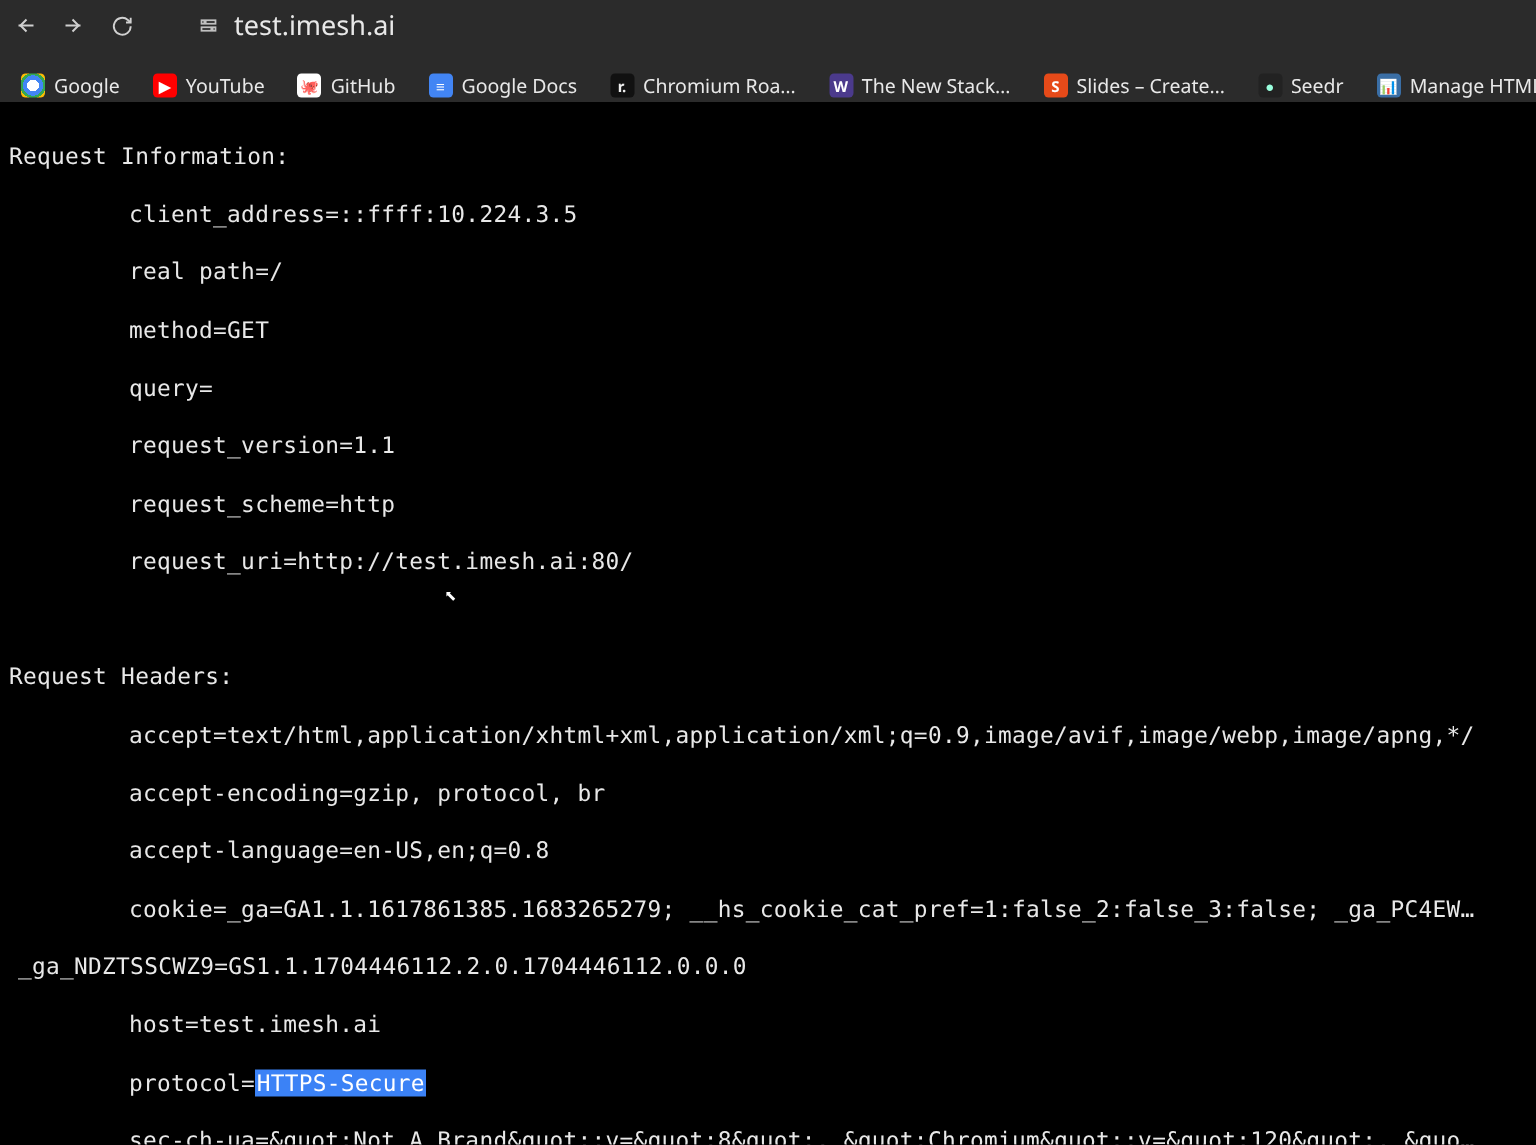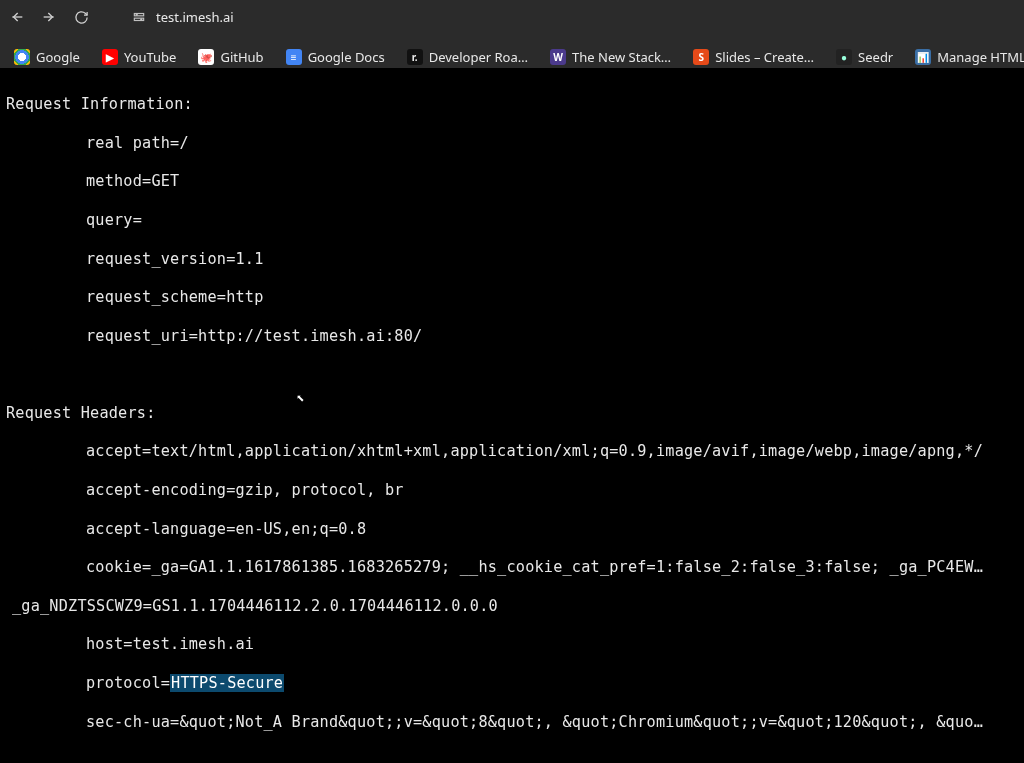--- a/index.html
+++ b/index.html
@@ -36,39 +36,40 @@
     cursor: pointer;
     border-radius: 4px;
   }
   .url-bar {
     flex: 1;
     display: flex;
     align-items: center;
     gap: 6px;
     color: #e8e8e8;
     font-family: system-ui, Arial, sans-serif;
-    font-size: 13px;
+    font-size: 18px;
   }
   .url-icon {
     width: 14px; height:14px;
     color:#c0c0c0;
     display:flex;align-items:center;justify-content:center;
   }
 
   .bookmark-bar {
     display: flex;
-    align-items: flex-end;
+    align-items: flex-start;
     height: 34px;
     padding: 0 8px;
     gap: 10px;
     font-family: system-ui, Arial, sans-serif;
     font-size: 13px;
     color: #e8e8e8;
     overflow:hidden;
     white-space:nowrap;
+    margin-top:12px;
   }
   .bookmark-item {
     display: flex;
     align-items: center;
     gap: 6px;
     padding: 2px 6px;
     border-radius: 4px;
     cursor: pointer;
   }
   .favicon {
@@ -97,21 +98,21 @@
     font-size: 15.2px;
     line-height: 1.27;
     white-space: pre;
     letter-spacing: 0.2px;
   }
   .indent   { margin-left: 80px; }
   .neg-indent { margin-left: 6px; }
   .blank    { height: 19px; }
 
   .hl {
-    background:#0c4a6e;
+    background:#3b82f6;
     color:#fff;
     padding: 0 1px;
   }
 
   .cursor {
     position: absolute;
     left: 296px;
     top: 390px;
     font-size: 14px;
     color:#fff;
@@ -166,21 +167,21 @@
     <div class="bookmark-item">
       <span class="favicon fav-github">🐙</span>
       <span>GitHub</span>
     </div>
     <div class="bookmark-item">
       <span class="favicon fav-gdocs">≡</span>
       <span>Google Docs</span>
     </div>
     <div class="bookmark-item">
       <span class="favicon fav-dev">r.</span>
-      <span>Developer Roa…</span>
+      <span>Chromium Roa…</span>
     </div>
     <div class="bookmark-item">
       <span class="favicon fav-news">W</span>
       <span>The New Stack…</span>
     </div>
     <div class="bookmark-item">
       <span class="favicon fav-slides">S</span>
       <span>Slides – Create…</span>
     </div>
     <div class="bookmark-item">
@@ -190,20 +191,21 @@
     <div class="bookmark-item">
       <span class="favicon fav-manage">📊</span>
       <span>Manage HTML…</span>
     </div>
 
   </div>
 </div>
 
 <div class="page">
 <div>Request Information:</div>
+<div class="indent">client_address=::ffff:10.224.3.5</div>
 <div class="indent">real path=/</div>
 <div class="indent">method=GET</div>
 <div class="indent">query=</div>
 <div class="indent">request_version=1.1</div>
 <div class="indent">request_scheme=http</div>
 <div class="indent">request_uri=http://test.imesh.ai:80/</div>
 <div class="blank"></div>
 <div>Request Headers:</div>
 <div class="indent">accept=text/html,application/xhtml+xml,application/xml;q=0.9,image/avif,image/webp,image/apng,*/</div>
 <div class="indent">accept-encoding=gzip, protocol, br</div>

